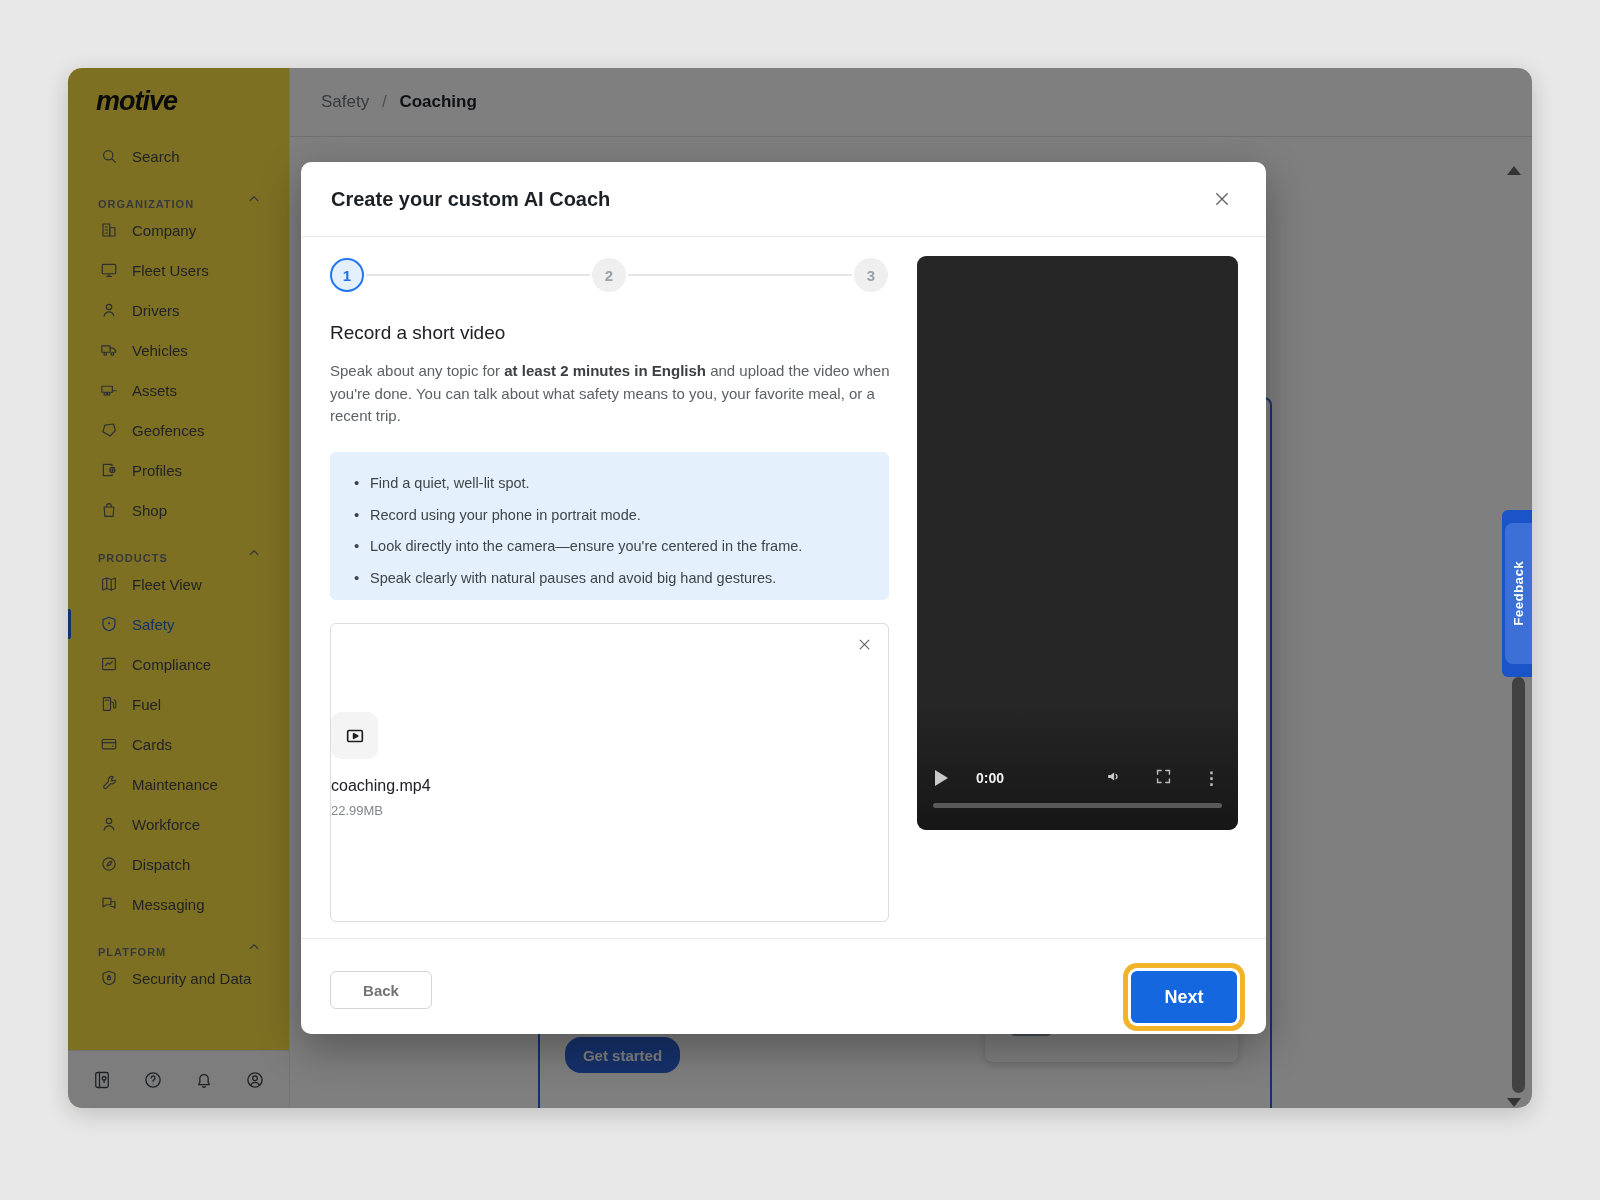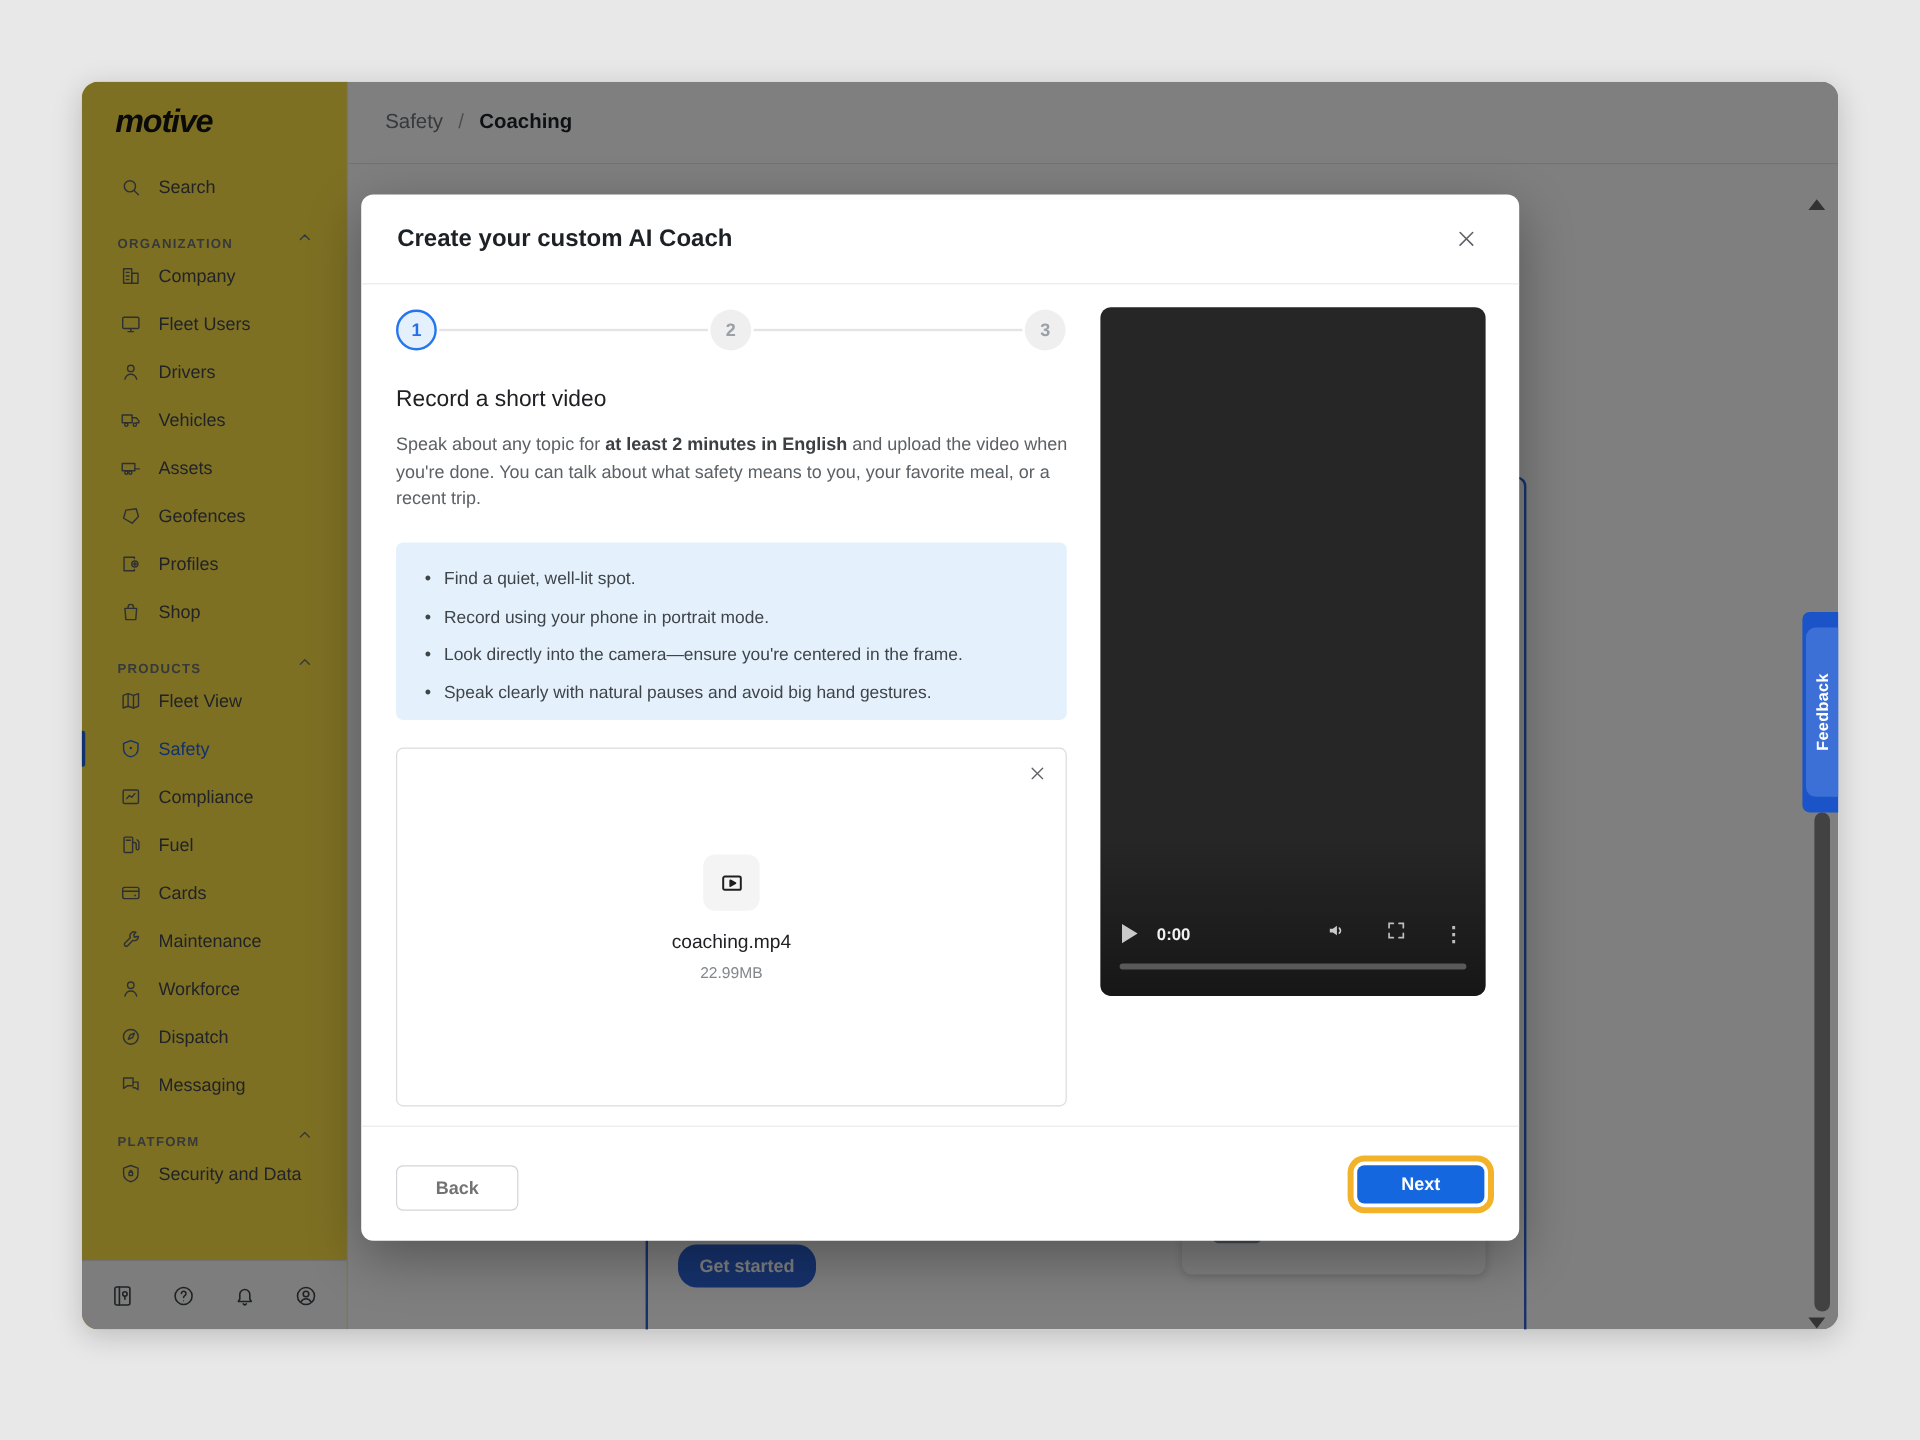--- a/index.html
+++ b/index.html
@@ -78,43 +78,43 @@
 
   .tips-box{ position:absolute; left:29px; top:290px; width:559px; height:148px; background:#e4f1fc; border-radius:6px; padding:23px 20px 0 22px; }
   .tips-box ul{ list-style:none; }
   .tips-box li{ position:relative; padding-left:18px; font-size:14.5px; color:#3f4449; height:31.5px; }
   .tips-box li::before{ content:"•"; position:absolute; left:2px; top:-1px; color:#3f4449; font-size:15px; }
 
   
   .upload-card{ position:absolute; left:29px; top:461px; width:559px; height:299px; border:1px solid #dadce0; border-radius:6px; }
   .upload-remove{ position:absolute; right:12px; top:8px; width:24px; height:24px; display:flex; align-items:center; justify-content:center; color:#5f6368; background:none; border:none; cursor:pointer; }
   .upload-remove svg{ width:15px; height:15px; stroke:currentColor; stroke-width:1.8; stroke-linecap:round; }
-  .upload-center{ position:absolute; left:0; right:0; top:88px; display:flex; flex-direction:column; align-items:center; }
+  .upload-center{ position:absolute; left:0; right:0; top:88px; display:flex; flex-direction:column; align-items:flex-start; }
   .file-tile{ width:47px; height:47px; background:#f4f4f4; border-radius:10px; display:flex; align-items:center; justify-content:center; }
   .file-tile svg{ width:22px; height:22px; }
   .file-name{ margin-top:18px; font-size:16px; color:#202124; }
   .file-size{ margin-top:8px; font-size:13px; color:#82878c; }
 
   
   .player{ position:absolute; left:616px; top:94px; width:321px; height:574px; background:#262626; border-radius:9px; overflow:hidden; }
   .player .shade{ position:absolute; left:0; right:0; bottom:0; height:130px; background:linear-gradient(to bottom, rgba(20,20,20,0), rgba(10,10,10,.55)); }
-  .player-controls{ position:absolute; left:0; right:0; top:505px; height:34px; display:flex; align-items:center; padding:0 18px; color:#cfcfcf; }
+  .player-controls{ position:absolute; left:0; right:0; top:505px; height:34px; display:flex; align-items:center; padding:0 18px; color:#cfcfcf;gap:12px; }
   .pc-play{ width:0; height:0; border-top:8px solid transparent; border-bottom:8px solid transparent; border-left:13px solid #c9c9c9; margin-right:16px; cursor:pointer; }
   .pc-time{ font-size:14px; font-weight:700; color:#f1f1f1; }
   .pc-right{ margin-left:auto; display:flex; align-items:center; gap:30px; }
   .pc-right svg{ width:19px; height:19px; }
   .pc-kebab{ font-size:17px; font-weight:700; color:#bdbdbd; letter-spacing:0; cursor:pointer; }
   .player-progress{ position:absolute; left:16px; right:16px; top:547px; height:5px; background:#595959; border-radius:3px; }
 
   
   .modal-footer{ position:absolute; left:0; right:0; top:776px; bottom:0; border-top:1px solid #e8eaed; }
   .back-btn{ position:absolute; left:29px; top:32px; width:102px; height:38px; background:#fff; border:1px solid #d2d5d9; border-radius:6px;
     font-size:15px; font-weight:700; color:#737373; font-family:"Liberation Sans",sans-serif; cursor:pointer; }
-  .next-btn{ position:absolute; left:830px; top:32px; width:106px; height:32px; background:#1467df; border:none; border-radius:6px;
-    font-size:15px; font-weight:700; color:#fff; font-family:"Liberation Sans",sans-serif; cursor:pointer;
+  .next-btn{ position:absolute; left:830px; top:32px; width:106px; height:52px; background:#1467df; border:none; border-radius:6px;
+    font-size:18px; font-weight:700; color:#fff; font-family:"Liberation Sans",sans-serif; cursor:pointer;
     box-shadow:0 0 0 3px #fff, 0 0 0 8px #f2b32b; }
 </style>
 </head>
 <body>
 
 <div class="app-window">
 
   <div class="sidebar">
     <div class="logo">motive</div>
     <div class="nav-col">

